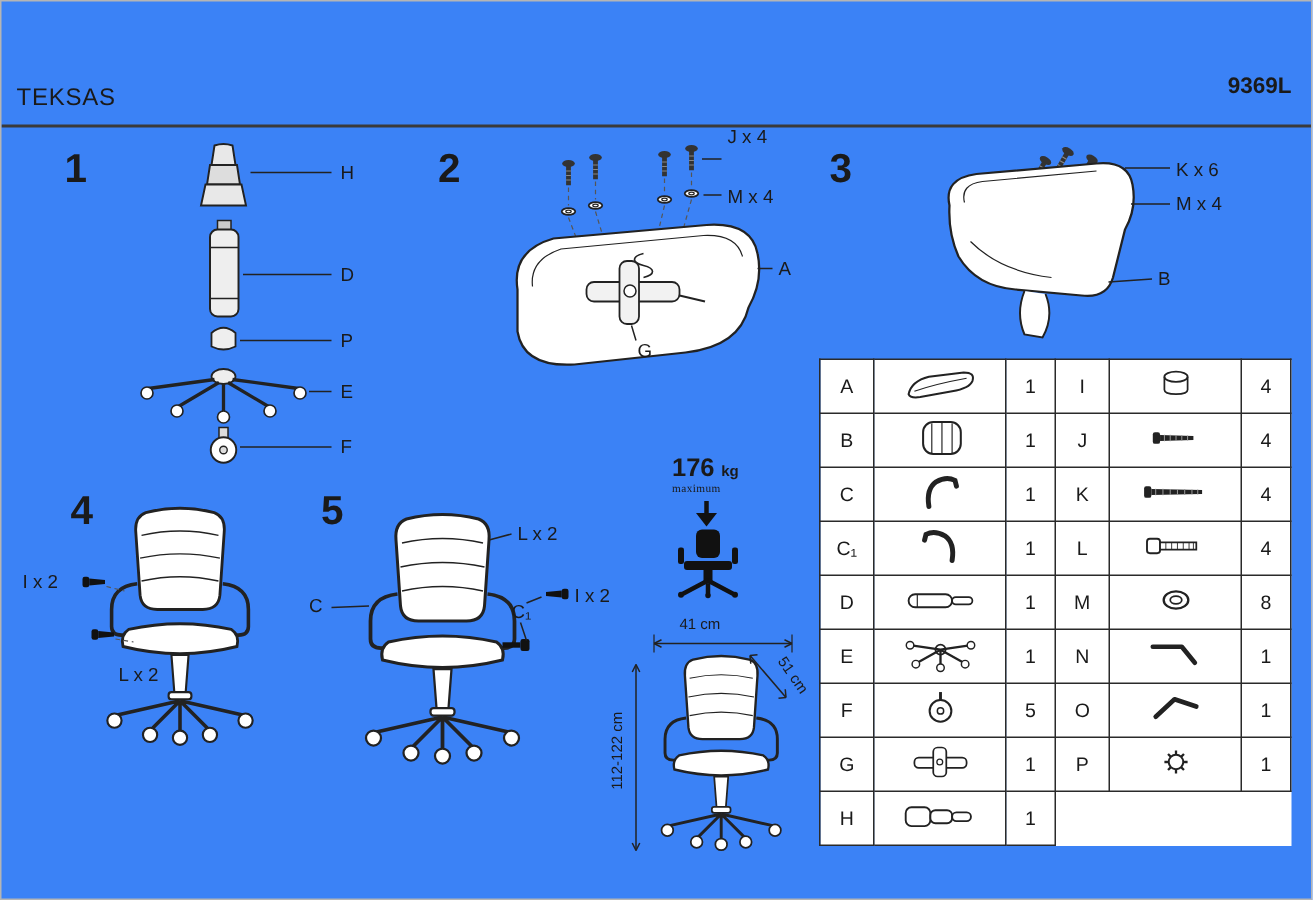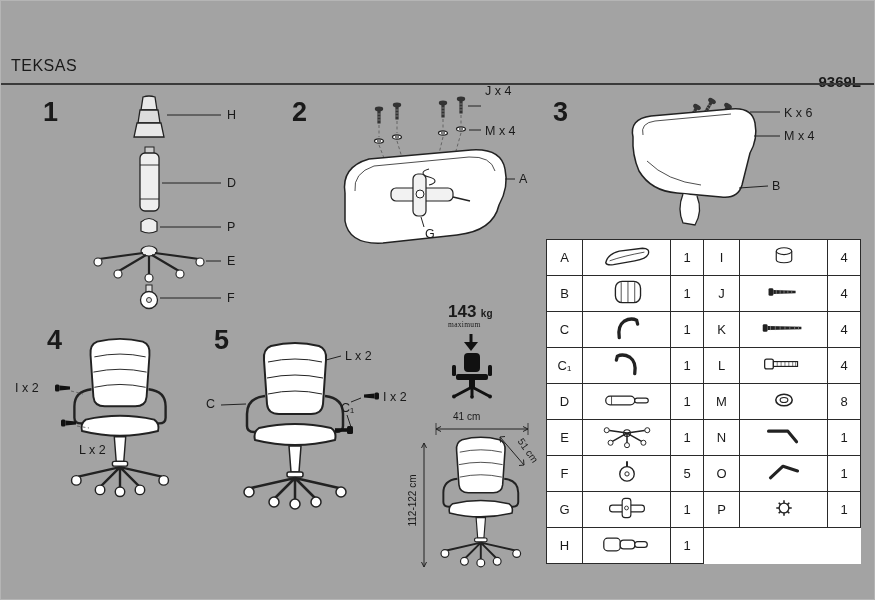--- a/index.html
+++ b/index.html
@@ -1,21 +1,21 @@
 <!DOCTYPE html>
 <html><head>
 <meta charset="utf-8">
 <style>
   * { margin:0; padding:0; box-sizing:border-box; }
   html,body { background:#fff; }
   body { font-family:"Liberation Sans", sans-serif; color:#1a1a1a; }
-  .sheet { position:relative; width:875px; height:600px; background:#a3a3a3;
+  .sheet { position:relative; width:875px; height:600px; background:#3b82f6;
            border:1px solid #b5b5b5; overflow:hidden; }
   .hdr-title { position:absolute; left:10px; top:56px; font-size:16px; letter-spacing:.5px; }
-  .hdr-model { position:absolute; right:13px; top:72px; font-size:15px; font-weight:bold;margin-left:21px; }
+  .hdr-model { position:absolute; right:13px; top:48px; font-size:15px; font-weight:bold;margin-left:21px; }
   .hdr-rule  { position:absolute; left:0; right:0; top:82px; border-top:2px solid #3a3a3a; }
   .step-num  { position:absolute; font-size:27px; font-weight:bold; }
   .lbl  { position:absolute; font-size:12.5px; white-space:nowrap; }
   svg.draw { position:absolute; overflow:visible; }
   .parts-table { position:absolute; left:545px; top:238px; border-collapse:collapse; }
   .parts-table td { border:1px solid #2a2a2a; text-align:center; vertical-align:middle;
                     font-size:13px; height:36px; padding:0; background:#fff; }
   .parts-table td.lt { width:36px; }
   .parts-table td.ic { width:88px; }
   .parts-table td.qt { width:33px; }
@@ -168,21 +168,21 @@
     <use href="#bolt-s" transform="translate(152,96) rotate(180)"></use>
     <path d="M125,26 L140,22 M20,71 L45,70 M146,81 L150,93 M160,64 L150,68" stroke="#222" stroke-width="1" fill="none"></path>
   </svg>
   <span class="lbl" style="left:344px;top:348px">L x 2</span>
   <span class="lbl" style="left:205px;top:396px">C</span>
   <span class="lbl" style="left:340px;top:400px">C₁</span>
   <span class="lbl" style="left:382px;top:389px">I x 2</span>
 
   <div class="wt">
     <div>
-      <span class="v">143</span>
+      <span class="v">176</span>
       <span class="u">kg</span>
     </div>
     <div class="n">maximum</div>
   </div>
   <svg class="draw" style="left:461px;top:333px" width="18" height="19">
     <path d="M9,0 L9,8" stroke="#111" stroke-width="3"></path>
     <path d="M2,8 L16,8 L9,17 Z" fill="#111"></path>
   </svg>
   <svg class="draw" style="left:442px;top:352px" width="58" height="46" viewBox="0 0 58 46">
     <rect x="21" y="0" width="16" height="19" rx="4" fill="#111"></rect>

